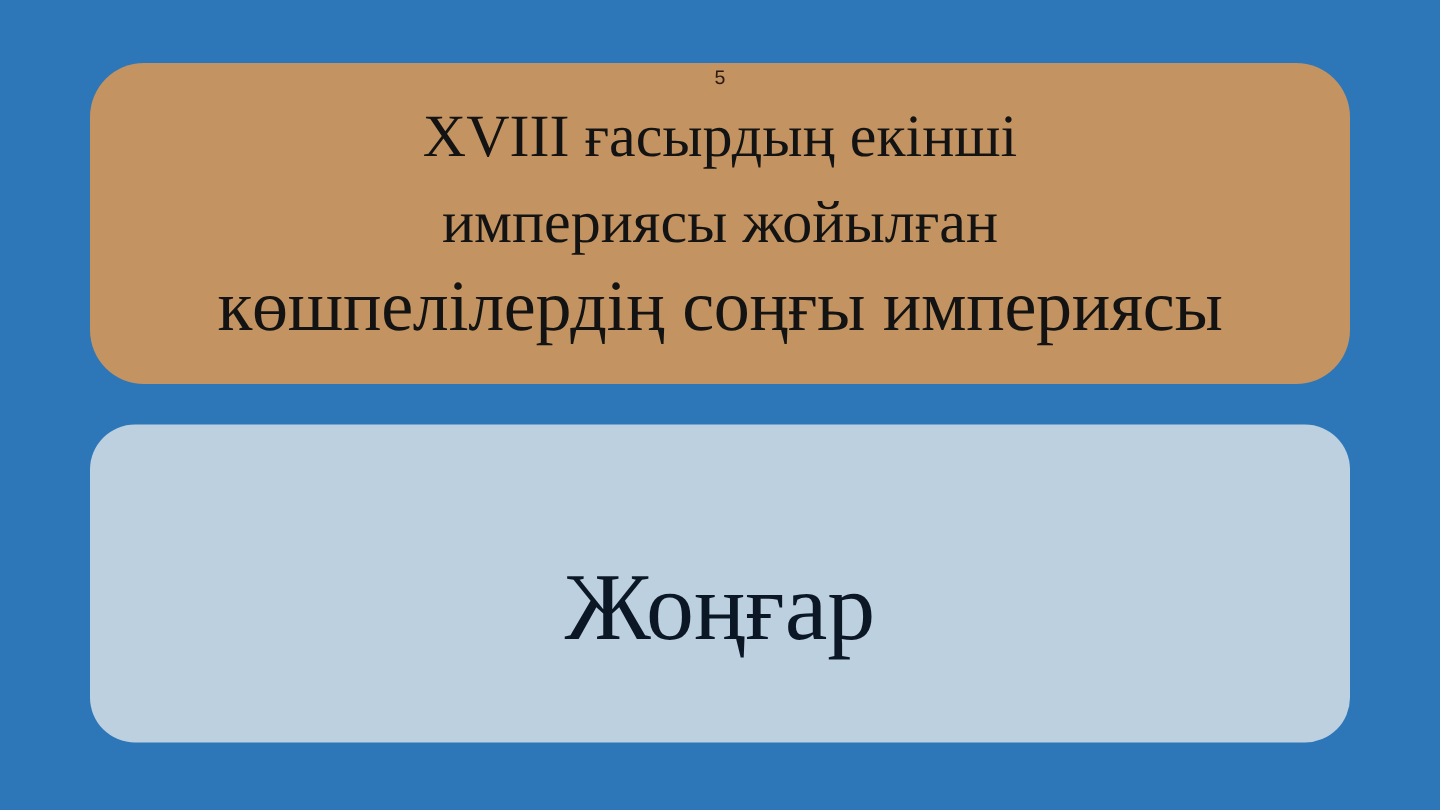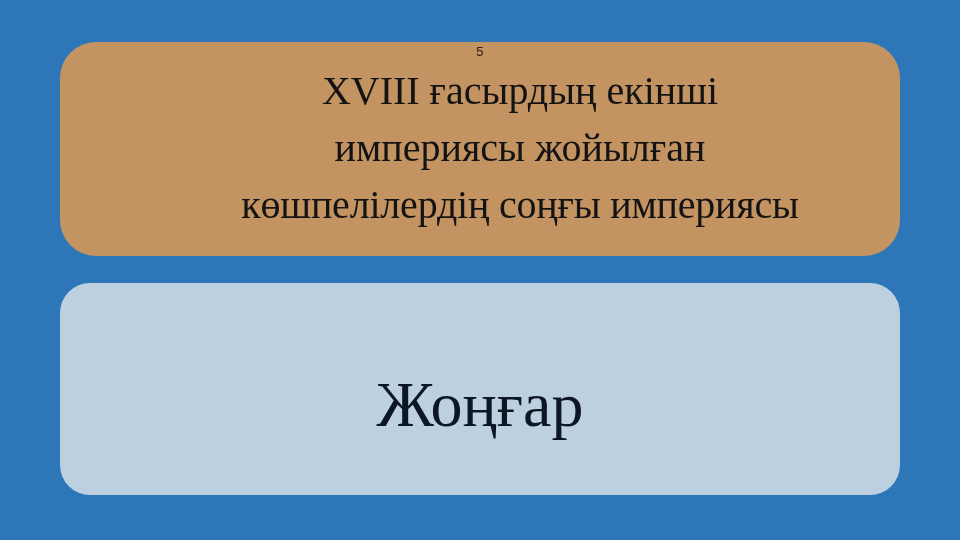--- a/index.html
+++ b/index.html
@@ -57,28 +57,27 @@
     left: 0;
     top: 20px;
     width: 840px;
     text-align: center;
     color: #131313;
     font-family: "Liberation Serif", "DejaVu Serif", serif;
     font-size: 40px;
     line-height: 57px;
     letter-spacing: 0px;
     white-space: nowrap;
-    padding-left: 40px;
   }
   .question-line {
     display: block;
     white-space: nowrap;
   }
   .question-line.l3 {
-    font-size: 40px;
+    font-size: 48px;
     letter-spacing: -0.2px;
   }
 
   
   .answer-card {
     position: absolute;
     left: 60px;
     top: 283px;
     width: 840px;
     height: 212px;

